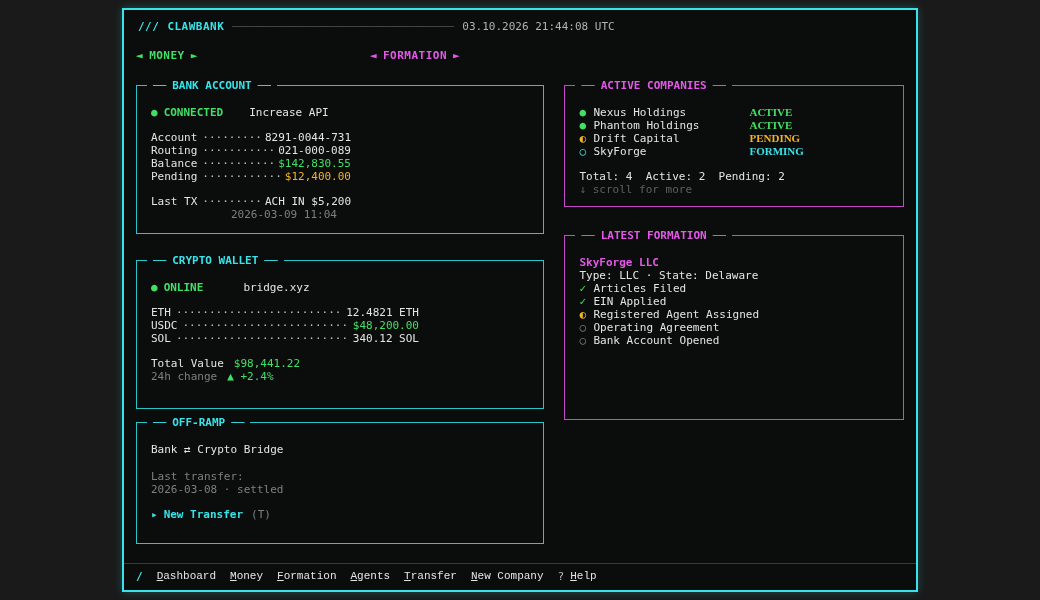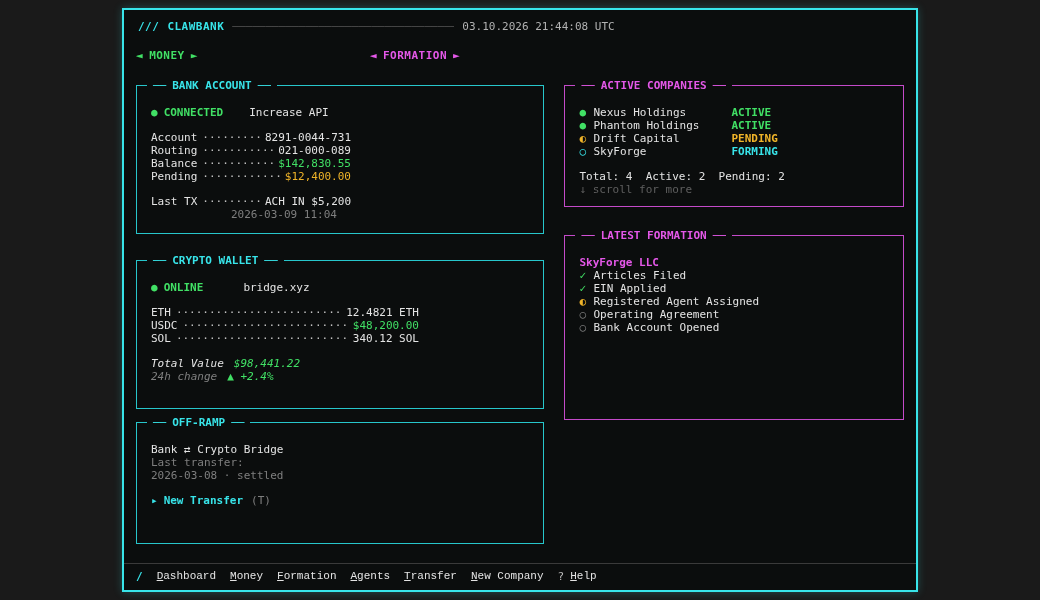--- a/index.html
+++ b/index.html
@@ -55,34 +55,34 @@
   .bank-rows{ width:200px; }
   .wallet-rows{ width:268px; }
   .kv{ display:flex; align-items:baseline; white-space:pre; }
   .kv .k{ flex:none; }
   .kv .leader{ flex:1 1 0; overflow:hidden; white-space:nowrap; color:#c2c2c2; margin:0 5px; }
   .kv .v{ flex:none; }
   .mt12{ margin-top:12px; }
   .tx-time{ margin-left:80px; color:var(--dim); }
 
   .totals{ margin-top:12px; }
-  .trow{ display:flex; gap:10px; white-space:pre;font-style:italic; }
+  .trow{ display:flex; gap:10px; white-space:pre; }
   .c-green{ color:var(--green); } .c-yellow{ color:var(--yellow); }
   .c-cyan{ color:var(--cyan); }
   .c-dim{ color:var(--dim); }
   .pre{ white-space:pre; }
 
-  .bridge-line{ }
+  .bridge-line{ margin-bottom:14px; }
   .offramp-cta{ margin-top:12px; display:inline-flex; gap:8px; cursor:default; }
   .offramp-cta .cta-main{ color:var(--cyan); font-weight:bold; display:inline-flex; gap:6px; }
 
   .company{ display:flex; align-items:baseline; }
   .company .ic{ width:14px; flex:none; }
-  .company .nm{ width:138px; flex:none; }
-  .company .st{ font-weight:bold; }
+  .company .nm{ width:156px; flex:none; }
+  .company .st{ font-weight:bold;font-family:Liberation Serif, serif; }
   .summary{ margin-top:12px; }
   .hint{ color:var(--faint); }
 
   .form-company{ color:var(--magenta); font-weight:bold; }
   .progress-row{ display:flex; align-items:center; gap:9px; margin:10px 0 10px; }
   .track{ width:150px; height:10px; background:#3a3a3a; }
   .fill{ height:100%; background:var(--yellow); width:33%; }
   .check{ display:flex; align-items:baseline; }
   .check .ic{ width:14px; flex:none; }
   .eta{ margin-top:12px; }
@@ -264,20 +264,21 @@
           <div class="hint">↓ scroll for more</div>
         </section>
 
         <section class="panel magenta p-formation">
           <div class="panel-title">
             <span>──</span>
             <span>LATEST FORMATION</span>
             <span>──</span>
           </div>
           <div class="form-company">SkyForge LLC</div>
+          <div>Type: LLC · State: Delaware</div>
           <div>
             <div class="check">
               <span class="ic c-green">✓</span>
               <span>Articles Filed</span>
             </div>
             <div class="check">
               <span class="ic c-green">✓</span>
               <span>EIN Applied</span>
             </div>
             <div class="check">

